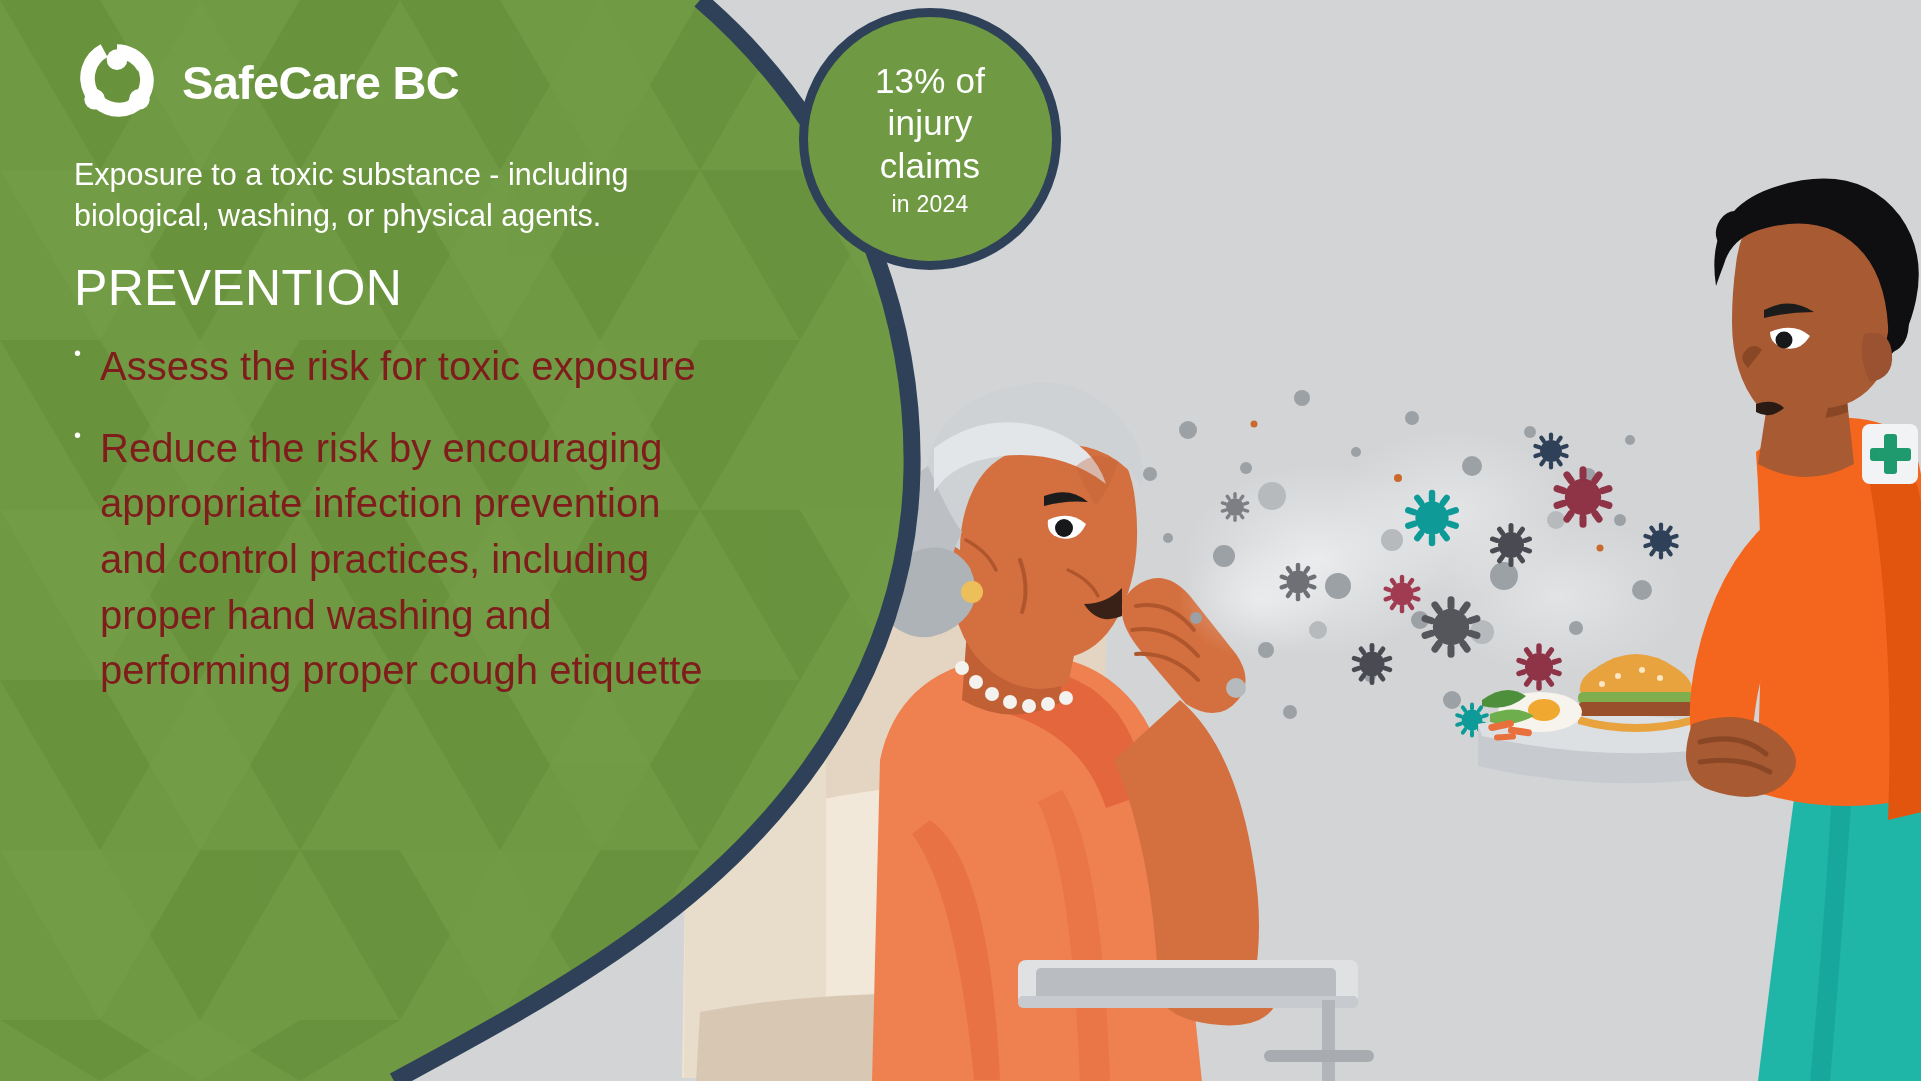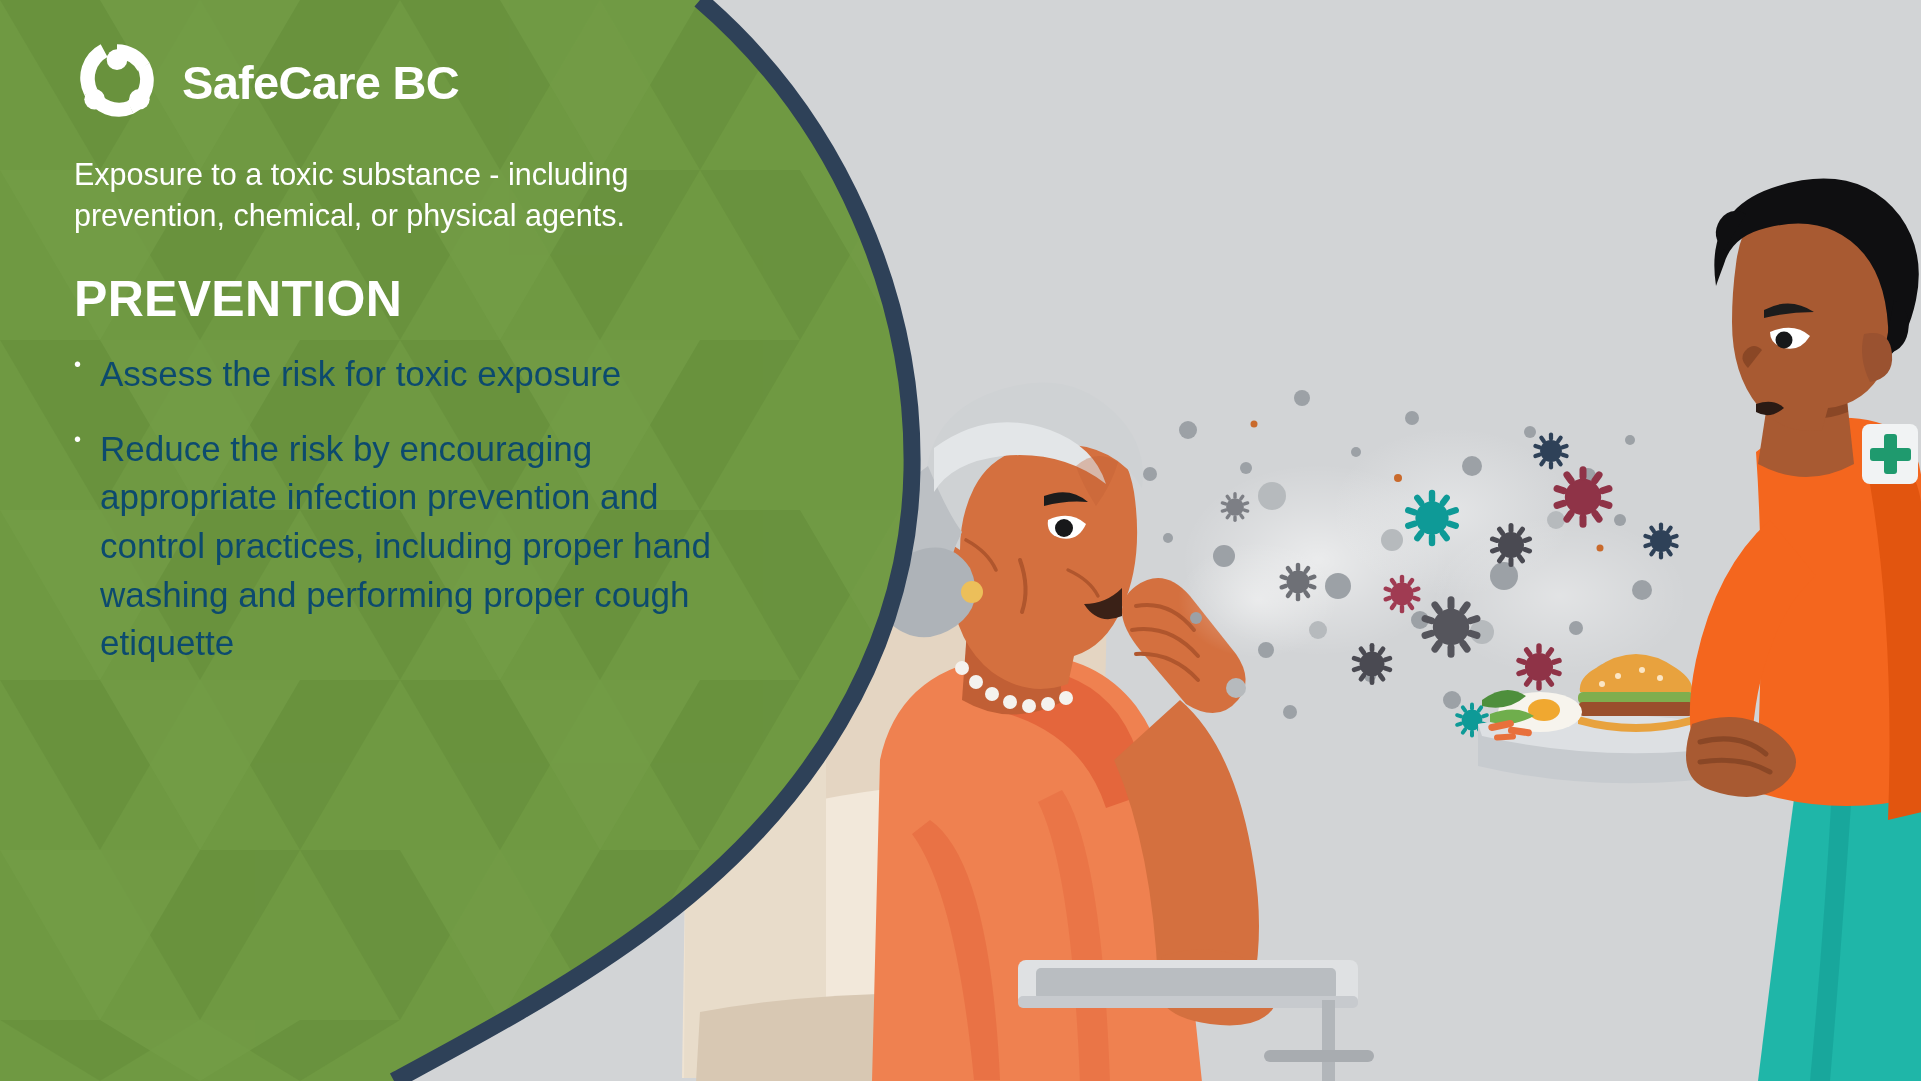--- a/index.html
+++ b/index.html
@@ -36,27 +36,27 @@
   
   #headline {
     color:#ffffff; font-size:56px; font-weight:bold; letter-spacing:0.4px;
     margin-top:52px; line-height:1.02;
   }
   #description {
     color:#ffffff; font-size:30.5px; line-height:1.33; margin-top:24px;
     max-width:672px; font-weight:400;
   }
   #prevention-heading {
-    color:#ffffff; font-size:50px; font-weight:bold; letter-spacing:0.3px;
-    margin-top:39px; line-height:1;
+    color:#ffffff; font-size:50px; font-weight:normal; letter-spacing:0.3px;
+    margin-top:28px; line-height:1;
   }
 
   #prevention-list { list-style:none; margin-top:26px; }
   #prevention-list li {
-    color:#0c4a6e; font-size:35px; line-height:1.39; font-weight:400;
+    color:#7f1d1d; font-size:40px; line-height:1.39; font-weight:400;
     position:relative; padding-left:26px; margin-bottom:26px; max-width:640px;
   }
   #prevention-list li:last-child { margin-bottom:10px; }
   #prevention-list li::before {
     content:"\2022"; position:absolute; left:0; top:-1px;
     font-size:20px; line-height:1.55; color:#ffffff;
   }
 
   
   #stat-badge {
@@ -372,24 +372,28 @@
           <path d="M12 65 a44 44 0 0 1 19 -59 l8 15 a28 28 0 0 0 -12 37 Z"></path>
           <circle cx="50" cy="24" r="12"></circle>
           <circle cx="76" cy="70" r="12"></circle>
           <circle cx="24" cy="70" r="12"></circle>
         </g>
       </svg>
       <div id="logo-wordmark">SafeCare BC</div>
     </div>
 
 
-    <p id="description">Exposure to a toxic substance - including prevention, chemical, or physical agents.</p>
+    <p id="description">Exposure to a toxic substance - including biological, washing, or physical agents.</p>
 
     <h2 id="prevention-heading">PREVENTION</h2>
 
     <ul id="prevention-list">
       <li>Assess the risk for toxic exposure</li>
       <li>Reduce the risk by encouraging appropriate infection prevention and control practices, including proper hand washing and performing proper cough etiquette</li>
     </ul>
   </div>
 
+  <div id="stat-badge">
+    <div id="stat-value">13% of injury claims</div>
+    <div id="stat-period">in 2024</div>
+  </div>
 
 </div>
 
 </body></html>

